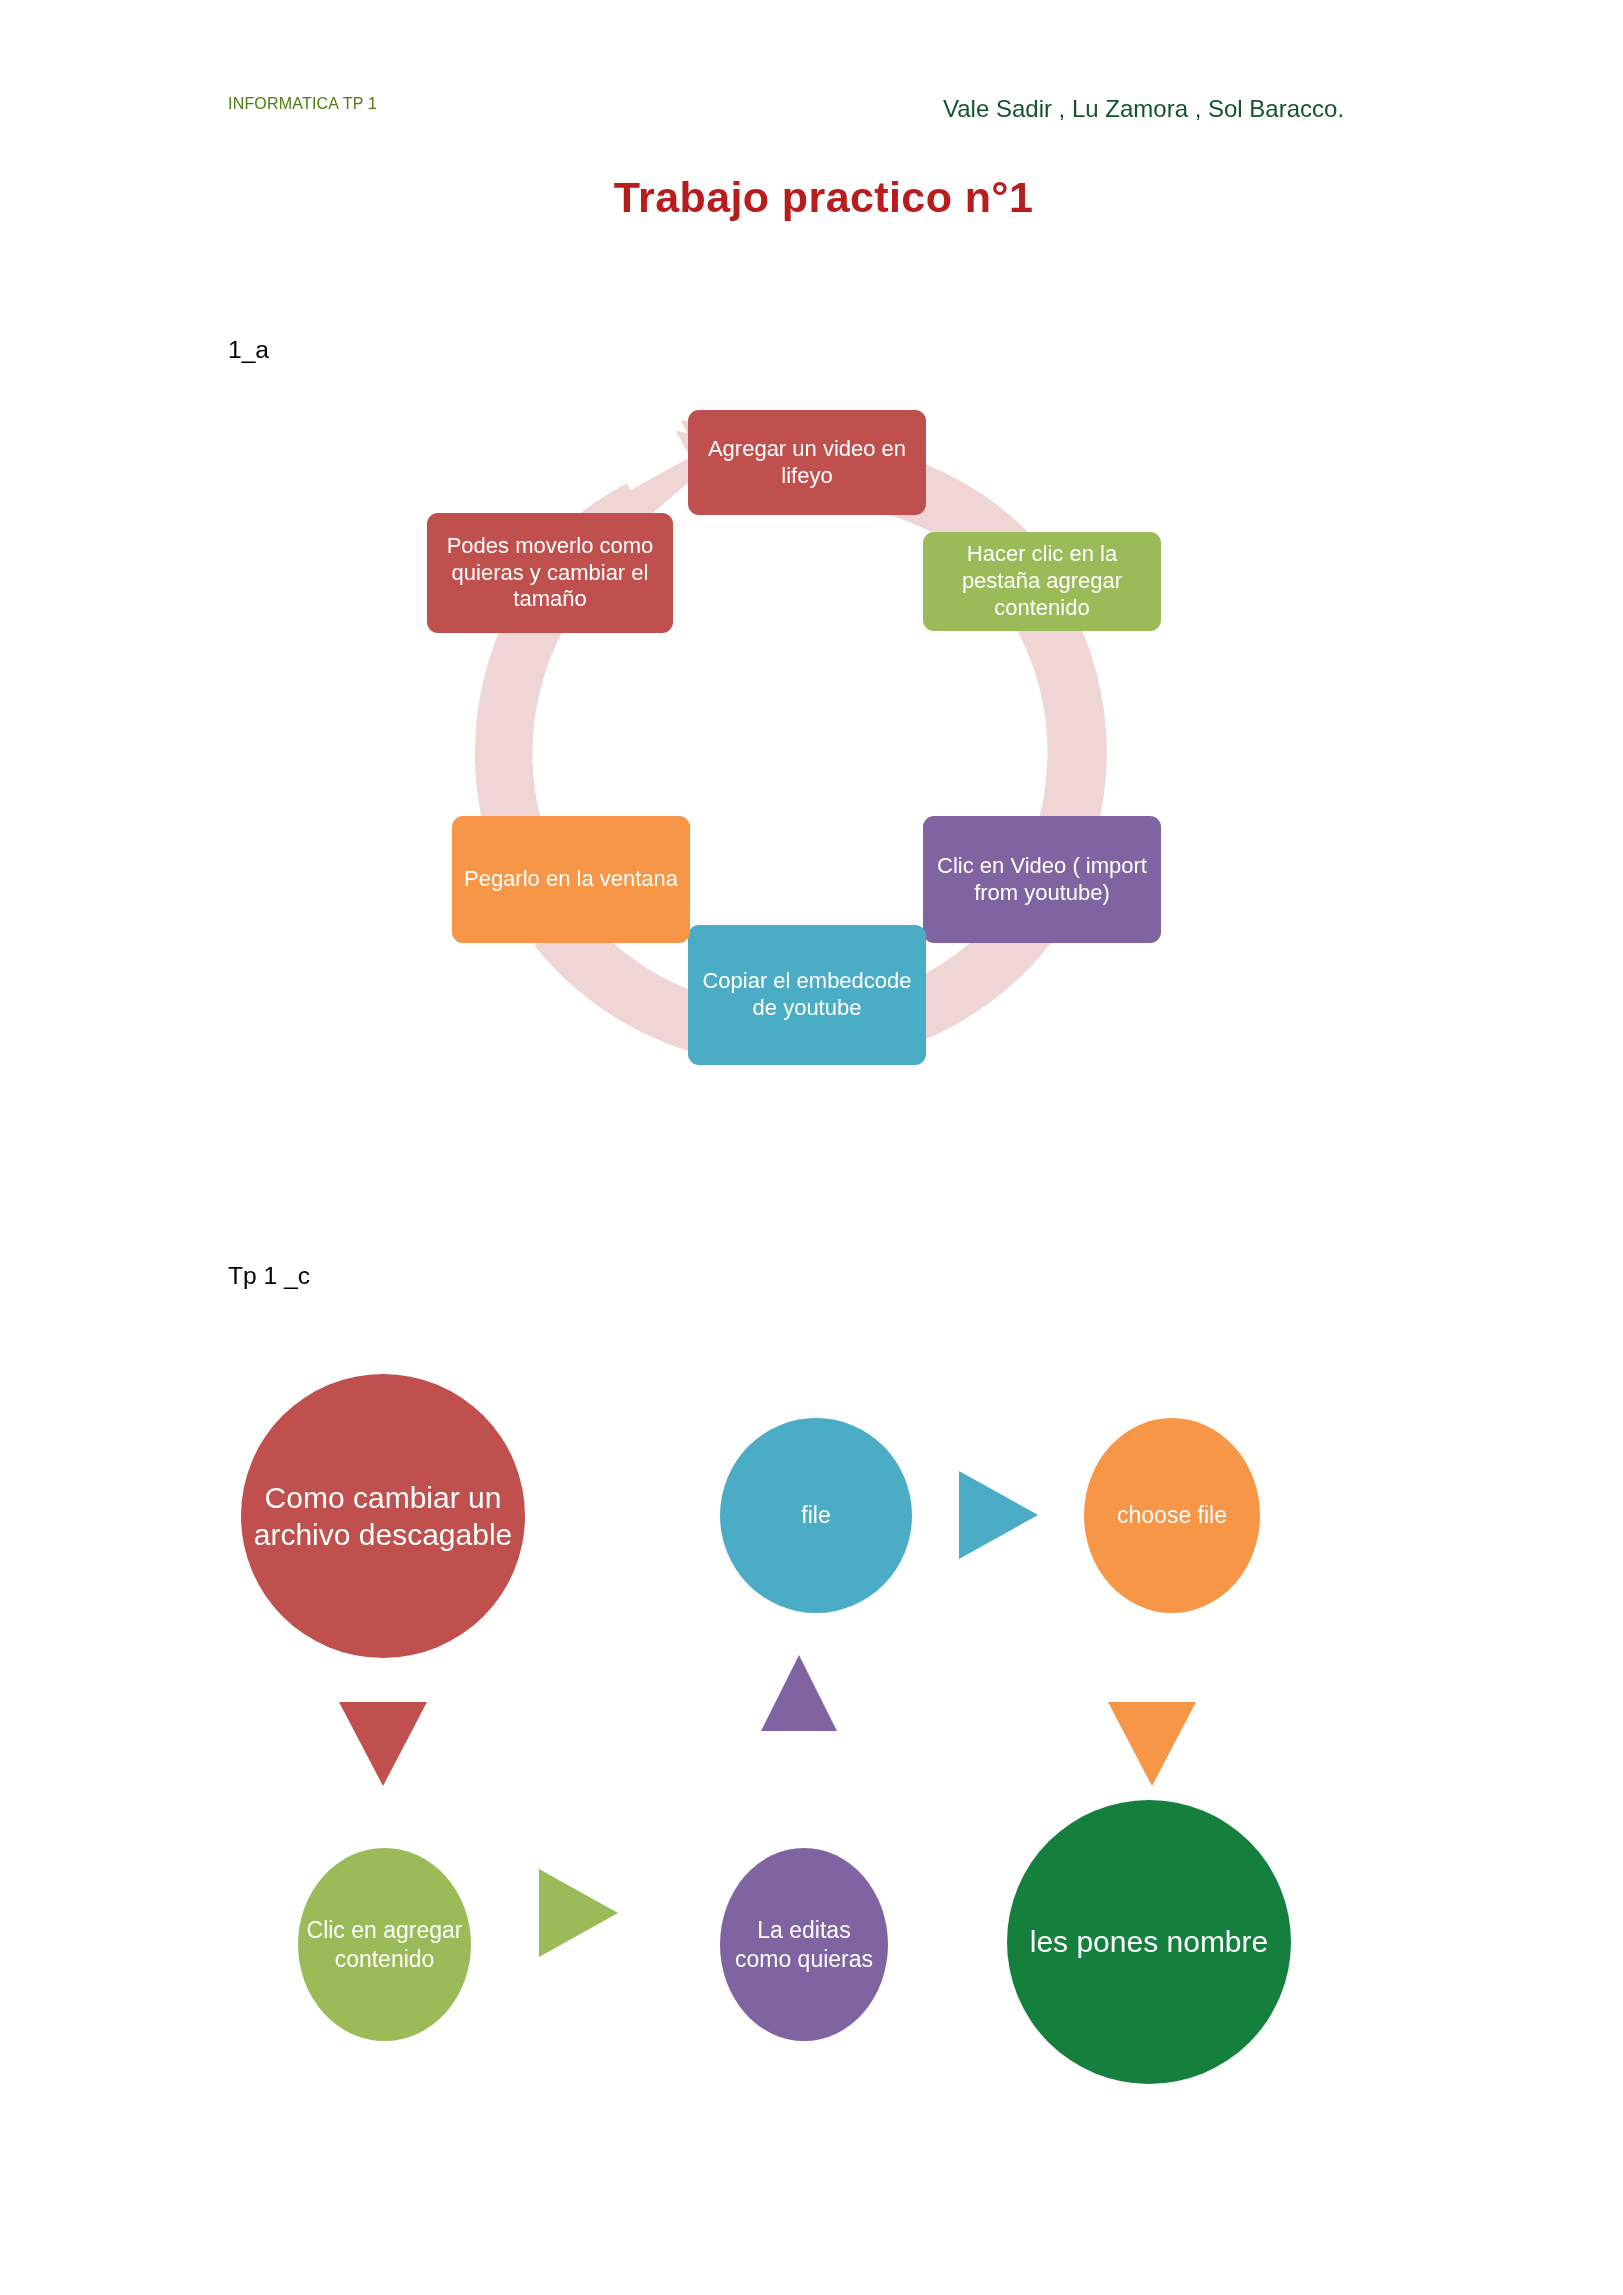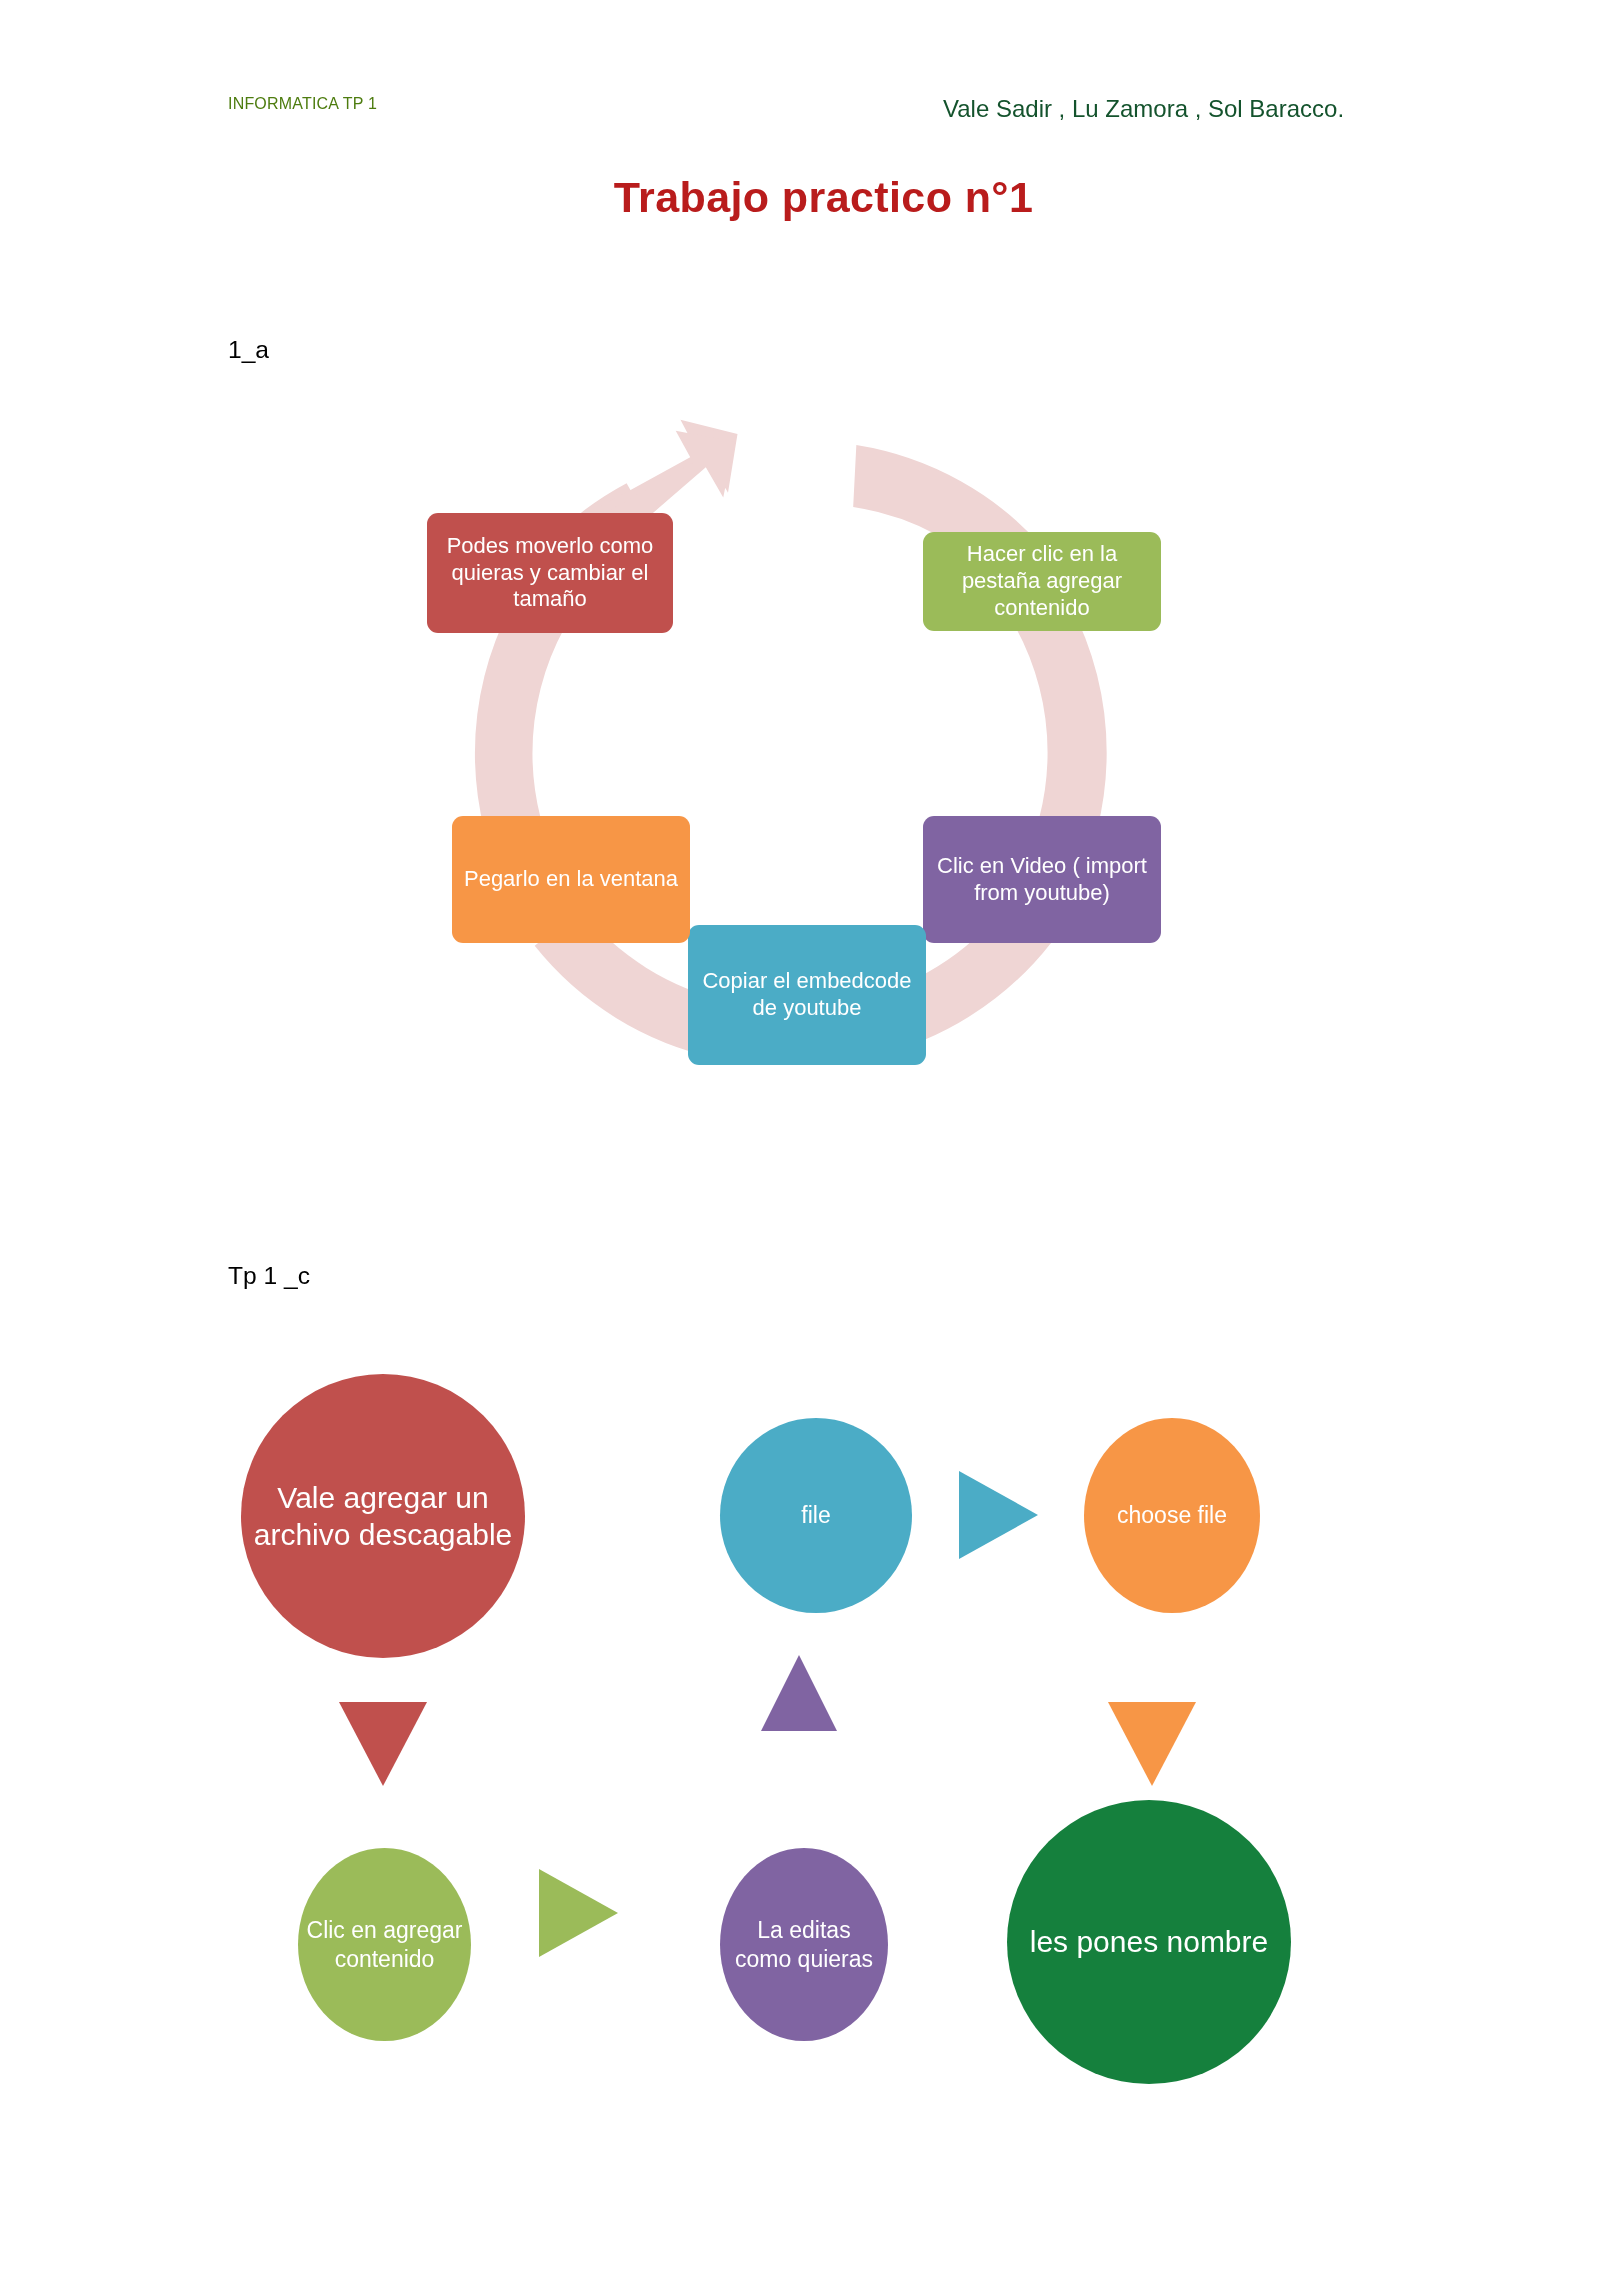--- a/index.html
+++ b/index.html
@@ -175,20 +175,23 @@
       <path d="M 444 836 A 400 400 0 0 1 214 694 L 272 648 A 330 330 0 0 0 458 764 Z" fill="#EFD5D4"></path>
 
       <path d="M 186 640 A 400 400 0 0 1 186 262 L 252 292 A 330 330 0 0 0 252 610 Z" fill="#EFD5D4"></path>
 
       <path d="M 210 208 A 400 400 0 0 1 330 110 L 364 170 A 330 330 0 0 0 268 250 Z" fill="#EFD5D4"></path>
       <polygon points="296,140 420,72 398,30 470,48 458,122 436,82 322,184" fill="#EFD5D4"></polygon>
       <polygon points="302,152 430,78 404,34 468,50 456,118 432,80 320,186" fill="#EFD5D4"></polygon>
       <polygon points="306,146 414,84 392,44 466,58 452,128 430,90 328,178" fill="#EFD5D4"></polygon>
     </svg>
 
+    <div class="cyc-box" id="cyc-top">
+      <span class="lbl">Agregar un video en lifeyo</span>
+    </div>
     <div class="cyc-box" id="cyc-right1">
       <span class="lbl">Hacer clic en la pestaña agregar contenido</span>
     </div>
     <div class="cyc-box" id="cyc-right2">
       <span class="lbl">Clic en Video ( import from youtube)</span>
     </div>
     <div class="cyc-box" id="cyc-bottom">
       <span class="lbl">Copiar el embedcode de youtube</span>
     </div>
     <div class="cyc-box" id="cyc-left1">
@@ -197,21 +200,21 @@
     <div class="cyc-box" id="cyc-left2">
       <span class="lbl">Pegarlo en la ventana</span>
     </div>
   </div>
 
   <div class="section-label" id="label-tp1c">Tp 1 _c</div>
 
   <div class="flow">
 
     <div class="node" id="n-como">
-      <span class="lbl">Vale agregar un archivo descagable</span>
+      <span class="lbl">Como cambiar un archivo descagable</span>
     </div>
     <div class="node" id="n-file">
       <span class="lbl">file</span>
     </div>
     <div class="node" id="n-choose">
       <span class="lbl">choose file</span>
     </div>
     <div class="node" id="n-clic">
       <span class="lbl">Clic en agregar contenido</span>
     </div>

